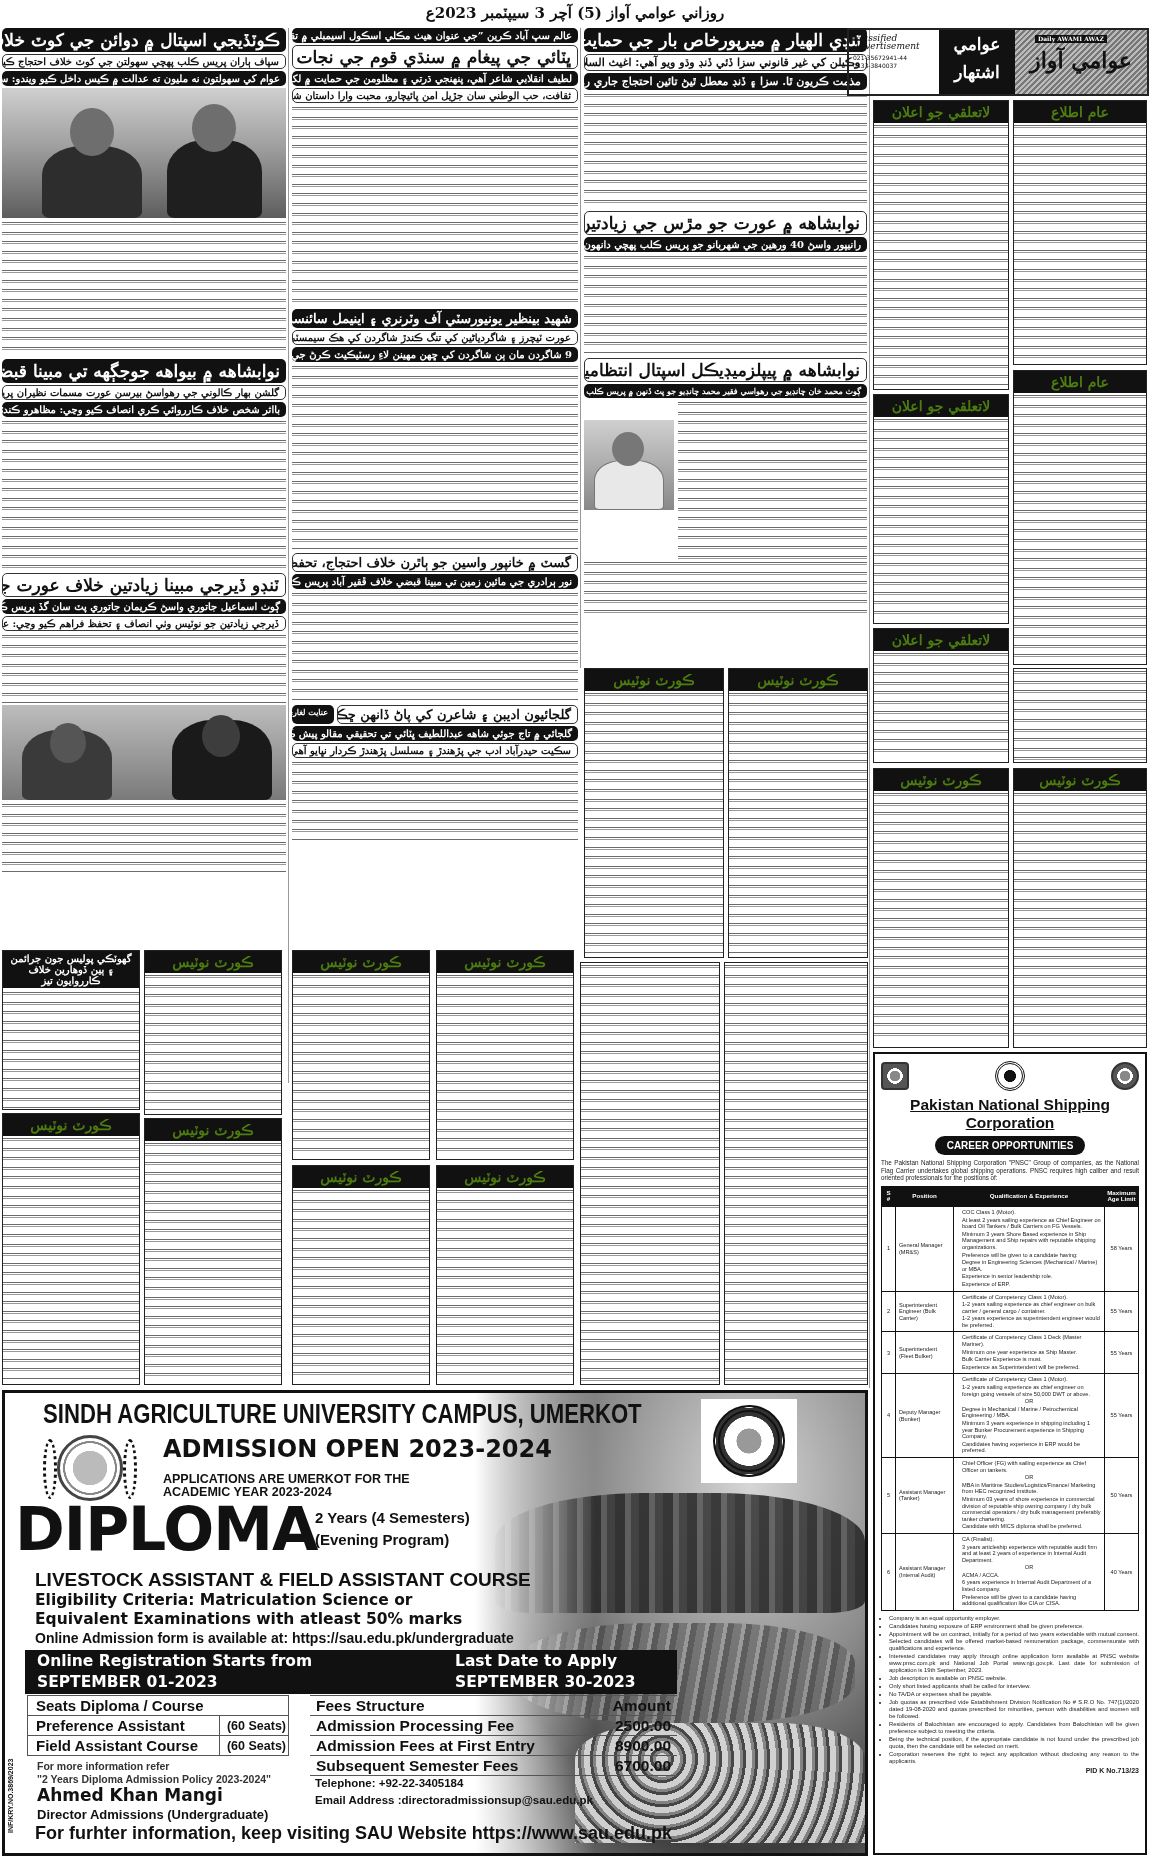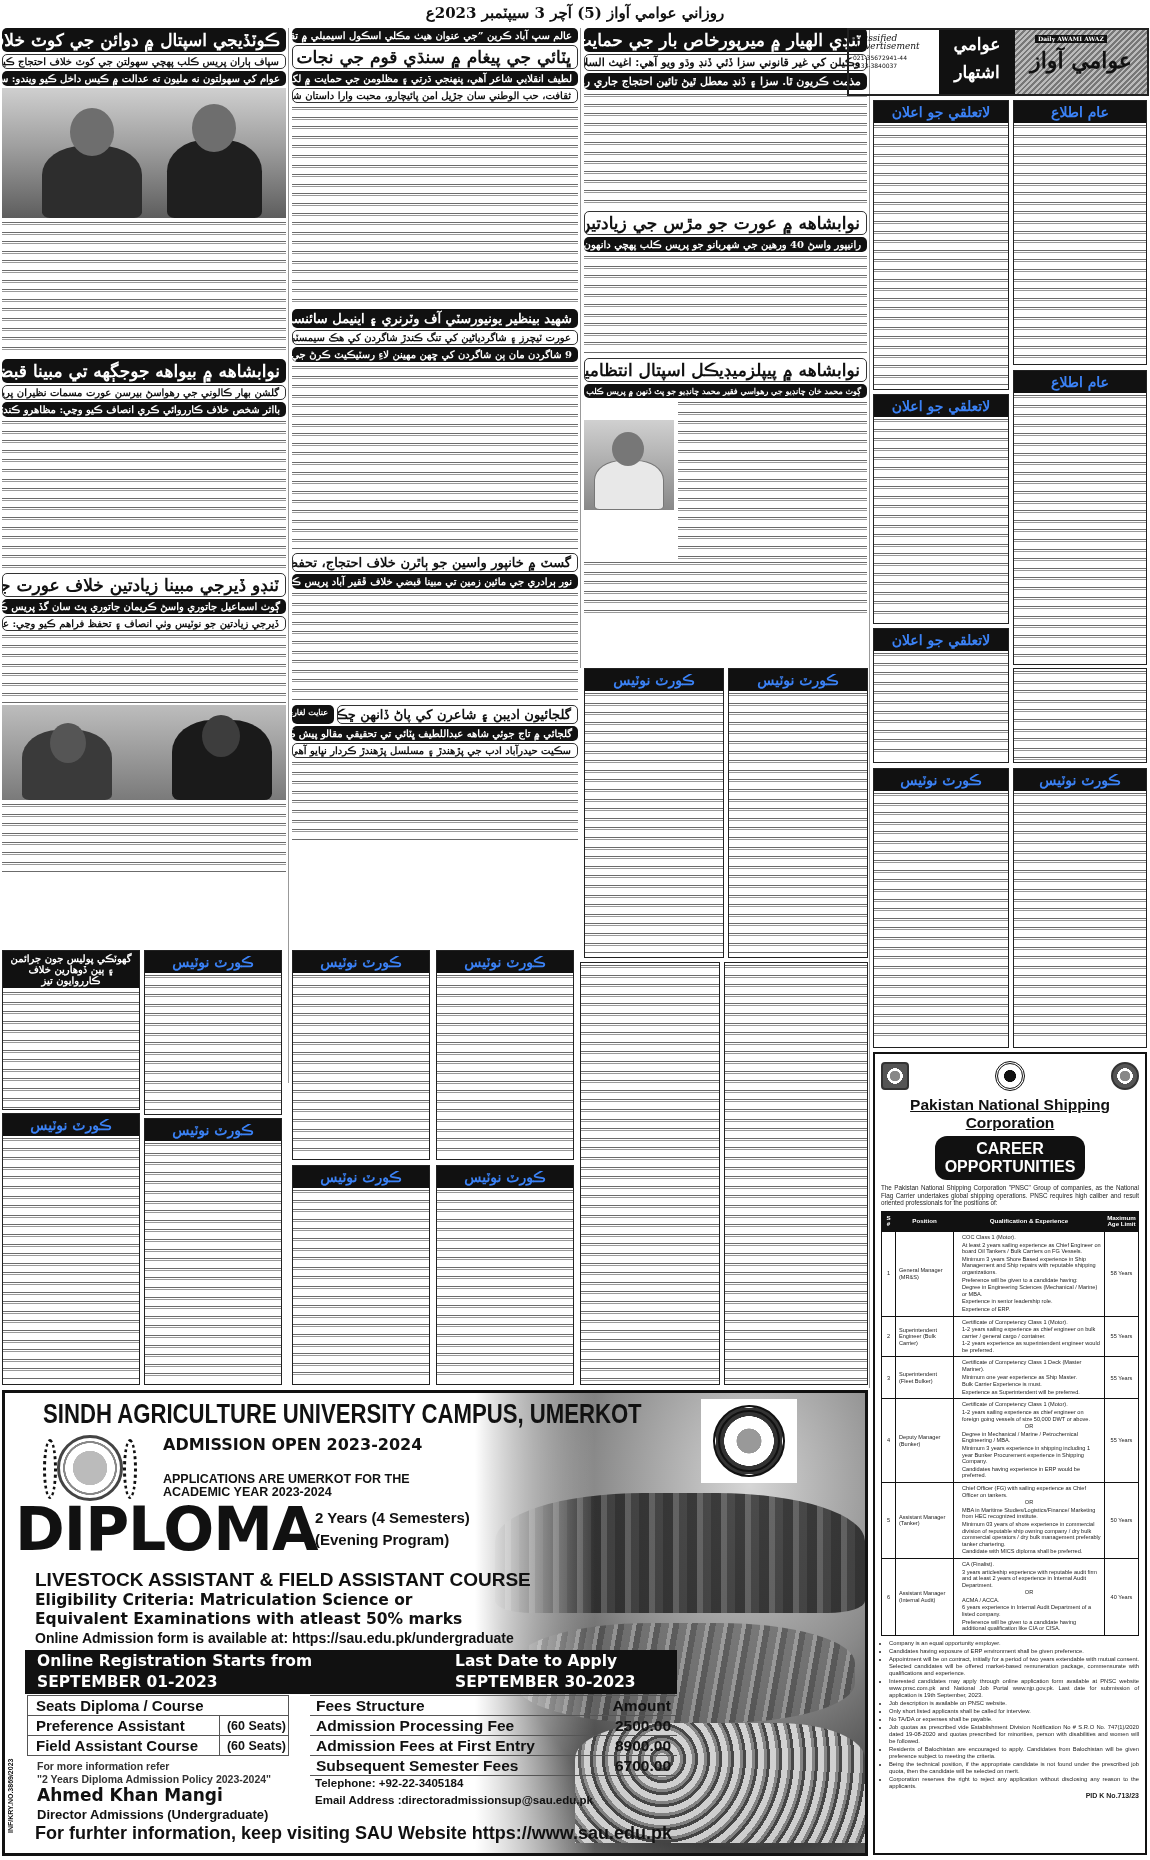--- a/index.html
+++ b/index.html
@@ -11,37 +11,37 @@
   .hl-white { background: #fff; color: #111; border: 1px solid #333; border-radius: 5px; padding: 1px 6px; font-family: "DejaVu Serif", serif; font-weight: bold; text-align: center; white-space: nowrap; overflow: hidden; margin-bottom: 2px; }
   .hl-lg { font-size: 17px; }
   .hl-md { font-size: 13px; }
   .hl-sm { font-size: 10px; }
   .body-text { font-family: "DejaVu Serif", serif; font-size: 7.4px; line-height: 9.6px; text-align: justify; color: #222; }
   .filler { background: repeating-linear-gradient(180deg, #fff 0 2px, #6b6b6b 2px 3px, #fff 3px 4px, #9a9a9a 4px 5px, #fff 5px 9.6px); }
   .photo { background: linear-gradient(180deg, #cfcfcf 0%, #9f9f9f 45%, #5d5d5d 100%); position: relative; overflow: hidden; }
   .photo .figure { position: absolute; bottom: 0; border-radius: 40% 40% 8% 8%; background: #2d2d2d; }
   .photo .head { position: absolute; border-radius: 50%; background: #6e6e6e; }
   .notice-box { position: absolute; border: 1px solid #222; direction: rtl; overflow: hidden; background: #fff; }
-  .notice-title { background: #111; color: #3b82f6; text-align: center; font-family: "DejaVu Serif", serif; font-weight: bold; font-size: 14px; padding: 3px 0; }
+  .notice-title { background: #111; color: #4d7c0f; text-align: center; font-family: "DejaVu Serif", serif; font-weight: bold; font-size: 14px; padding: 3px 0; }
   .notice-body { padding: 3px 4px; height: calc(100% - 26px); }
   .rule-v { position: absolute; width: 1px; background: #999; }
   
   .classified { left: 847px; top: 28px; width: 302px; height: 68px; border: 2px solid #222; display: flex; }
   .cls-left { width: 90px; padding: 4px 4px; font-size: 6px; line-height: 8px; }
   .cls-left .script { font-family: "DejaVu Serif", serif; font-style: italic; font-size: 9px; margin-bottom: 4px; }
   .cls-mid { width: 76px; background: #111; color: #fff; font-family: "DejaVu Serif", serif; font-weight: bold; font-size: 17px; text-align: center; line-height: 28px; direction: rtl; }
   .cls-right { flex: 1; background: repeating-linear-gradient(135deg, #bbb 0 2px, #777 2px 4px); color: #111; font-family: "DejaVu Serif", serif; font-weight: bold; font-size: 22px; text-align: center; line-height: 60px; direction: rtl; position: relative; }
   .cls-right .daily { position: absolute; top: 5px; left: 20px; font-size: 6px; line-height: 8px; background: #111; color: #fff; padding: 0 3px; direction: ltr; }
   
   .pnsc { left: 873px; top: 1052px; width: 274px; height: 803px; border: 2px solid #111; padding: 4px 6px; font-family: "Liberation Sans", sans-serif; color: #222; }
   .pnsc-logos { display: flex; justify-content: space-between; align-items: center; height: 36px; }
   .logo-circle { width: 28px; height: 28px; border-radius: 50%; border: 2px solid #333; background: radial-gradient(circle, #888 0 30%, #fff 31% 45%, #555 46%); }
   .logo-wheel { width: 30px; height: 30px; border-radius: 50%; border: 3px double #111; background: radial-gradient(circle, #111 0 35%, #fff 36%); }
   .pnsc-title { font-size: 15.5px; font-weight: bold; text-decoration: underline; text-align: center; margin: 2px 0 4px; color: #111; }
-  .pnsc-pill { width: 150px; margin: 0 auto 4px; background: #111; color: #fff; text-align: center; font-weight: bold; font-size: 16px; padding: 4px 0; border-radius: 12px; }
+  .pnsc-pill { width: 150px; margin: 0 auto 4px; background: #111; color: #fff; text-align: center; font-weight: bold; font-size: 10px; padding: 4px 0; border-radius: 12px; }
   .pnsc-intro { font-size: 6.3px; line-height: 7.6px; text-align: justify; margin-bottom: 4px; }
   .pnsc-table { width: 100%; border-collapse: collapse; font-size: 5.6px; line-height: 6.6px; }
   .pnsc-table th { background: #111; color: #fff; font-size: 6.2px; padding: 3px 2px; border: 1px solid #111; }
   .pnsc-table td { border: 1px solid #111; padding: 2px 3px; vertical-align: middle; }
   .pnsc-table td.q { vertical-align: top; }
   .pnsc-table td.q div { margin-bottom: 1px; }
   .pnsc-table td.q .or { text-align: center; }
   .pnsc-notes { font-size: 5.8px; line-height: 7px; margin-top: 4px; padding-left: 8px; }
   .pnsc-notes li { margin-bottom: 1px; text-align: justify; }
   .pnsc-pid { text-align: right; font-size: 7px; font-weight: bold; margin-top: 2px; }
@@ -51,21 +51,21 @@
   .sau-photo .herd { position: absolute; left: 20px; top: 100px; width: 370px; height: 120px; background: repeating-linear-gradient(90deg, #222 0 10px, #555 10px 16px, #333 16px 24px); opacity: .85; border-radius: 40% 40% 10% 10%; }
   .sau-photo .sheep { position: absolute; left: 100px; top: 330px; width: 290px; height: 120px; background: repeating-radial-gradient(circle at 30% 30%, #ddd 0 6px, #888 6px 9px, #444 9px 12px); border-radius: 30% 30% 0 0; opacity: .9; }
   .sau-photo .goats { position: absolute; left: 40px; top: 230px; width: 340px; height: 100px; background: repeating-linear-gradient(100deg, #666 0 8px, #999 8px 12px, #444 12px 18px); border-radius: 40%; opacity: .7; }
   .sau-photo .fade { position: absolute; left: 0; top: 0; width: 120px; height: 100%; background: linear-gradient(90deg, #fff 0%, rgba(255,255,255,0) 100%); }
   .sau-logo2 { position: absolute; left: 226px; top: 6px; width: 96px; height: 84px; background: #fff; display: flex; align-items: center; justify-content: center; }
   .sau-logo2 .ring { width: 72px; height: 72px; border-radius: 50%; border: 7px double #111; background: radial-gradient(circle, #999 0 30%, #fff 31% 60%, #333 61%); }
   .sau-logo1 { position: absolute; left: 36px; top: 40px; width: 100px; height: 72px; }
   .sau-logo1 .ring { position: absolute; left: 16px; top: 2px; width: 66px; height: 66px; border-radius: 50%; border: 3px solid #444; background: radial-gradient(circle, #bbb 0 40%, #fff 41% 58%, #888 59% 63%, #fff 64%); }
   .sau-logo1 .leaf { position: absolute; top: 6px; width: 14px; height: 60px; border: 3px dotted #111; border-radius: 50%; }
   .sau .t1 { position: absolute; left: 38px; top: 6px; font-family: "Liberation Sans", sans-serif; font-weight: bold; font-size: 27px; transform: scaleX(.82); transform-origin: left; white-space: nowrap; }
-  .sau .t2 { position: absolute; left: 158px; top: 42px; font-family: "DejaVu Sans", sans-serif; font-weight: bold; font-size: 16px; white-space: nowrap; }
+  .sau .t2 { position: absolute; left: 158px; top: 42px; font-family: "DejaVu Sans", sans-serif; font-weight: bold; font-size: 24px; white-space: nowrap; }
   .sau .t3 { position: absolute; left: 158px; top: 80px; font-weight: bold; font-size: 12.5px; line-height: 13px; white-space: nowrap; }
   .sau .t4 { position: absolute; left: 10px; top: 104px; font-family: "DejaVu Sans", sans-serif; font-weight: bold; font-size: 60px; letter-spacing: -1px; white-space: nowrap; line-height: 64px; }
   .sau .t5 { position: absolute; left: 310px; top: 114px; font-weight: bold; font-size: 15px; line-height: 22px; white-space: nowrap; }
   .sau .t6 { position: absolute; left: 30px; top: 176px; font-weight: bold; font-size: 19px; white-space: nowrap; }
   .sau .t7 { position: absolute; left: 30px; top: 198px; font-family: "DejaVu Sans", sans-serif; font-weight: bold; font-size: 15.5px; line-height: 19px; white-space: nowrap; }
   .sau .t8 { position: absolute; left: 30px; top: 237px; font-weight: bold; font-size: 14px; white-space: nowrap; }
   .sau-reg { position: absolute; left: 20px; top: 257px; width: 652px; height: 44px; background: #111; color: #fff; font-family: "DejaVu Sans", sans-serif; font-weight: bold; font-size: 15.5px; line-height: 21px; }
   .sau-reg .l { position: absolute; left: 12px; top: 1px; }
   .sau-reg .r { position: absolute; left: 430px; top: 1px; }
   .sau-seats { position: absolute; left: 22px; top: 302px; width: 262px; border-collapse: collapse; font-weight: bold; font-size: 15px; }

